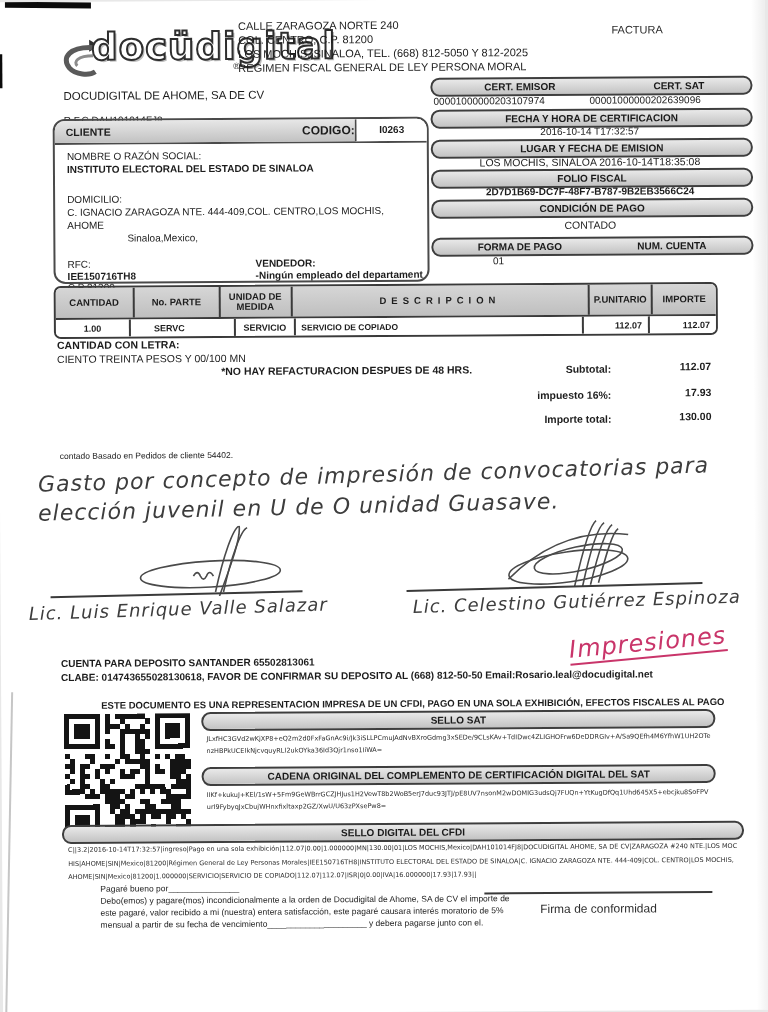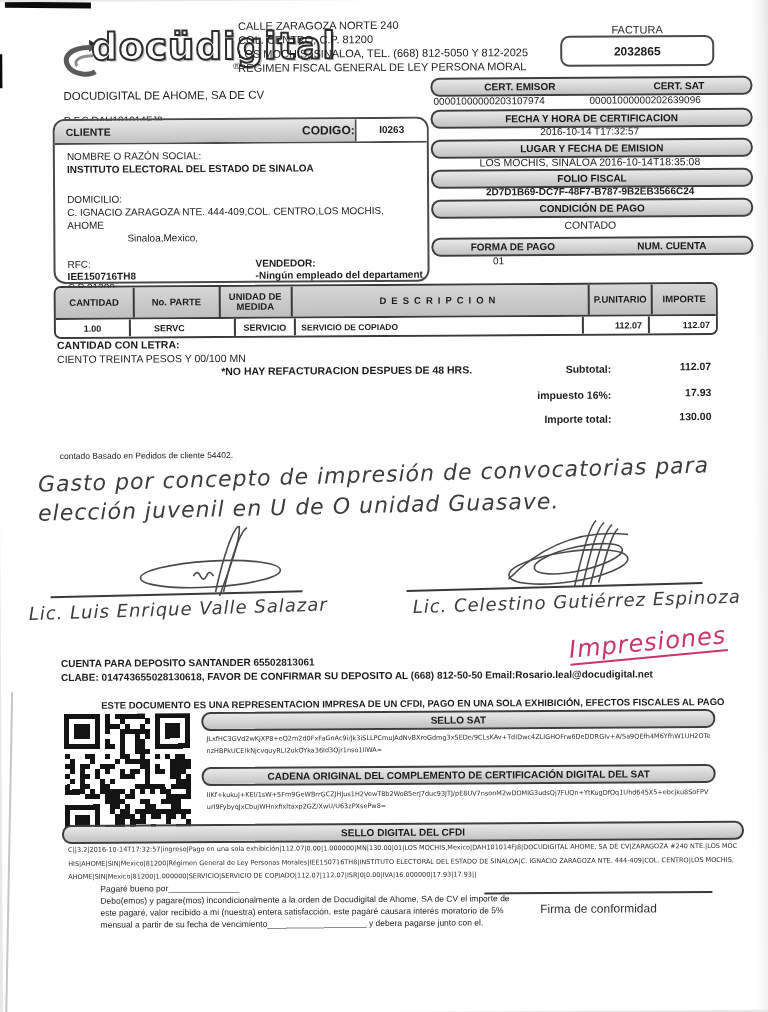--- a/index.html
+++ b/index.html
@@ -40,23 +40,20 @@
   </svg>
   <div style="position:absolute;left:94px;top:24px;font-size:37px;font-weight:bold;letter-spacing:1px;color:#fff;-webkit-text-stroke:2px #2e2e2e;text-shadow:2px 2px 0 #bdbdbd;font-family:'DejaVu Sans',sans-serif;">docüdigital</div>
   <div class="t" style="left:236px;top:60px;font-size:9px;color:#2e2e2e;">®</div>
 
   <div class="t" style="left:241px;top:19px;font-size:11px;">CALLE ZARAGOZA NORTE 240</div>
   <div class="t" style="left:241px;top:33px;font-size:11px;">COL. CENTRO, C.P. 81200</div>
   <div class="t" style="left:241px;top:47px;font-size:11px;">LOS MOCHIS, SINALOA, TEL. (668) 812-5050 Y 812-2025</div>
   <div class="t" style="left:241px;top:61px;font-size:11px;">REGIMEN FISCAL GENERAL DE LEY PERSONA MORAL</div>
 
   <div class="t" style="left:565px;top:25px;width:150px;text-align:center;font-size:11px;color:#2a2a2a;">FACTURA</div>
-  <div style="position:absolute;left:563px;top:37px;width:150px;height:27px;border:2px solid #4a4a4a;border-radius:9px;display:flex;align-items:center;justify-content:center;">
-    <span class="b" style="font-size:12px;">2032865</span>
-  </div>
 
   <div class="t" style="left:66px;top:88px;font-size:11.5px;">DOCUDIGITAL DE AHOME, SA DE CV</div>
   <div class="t" style="left:66px;top:113px;font-size:10px;">R.F.C DAH101014FJ8</div>
 
   <div style="position:absolute;left:55px;top:117px;width:372px;height:161px;border:2px solid #4a4a4a;border-radius:12px;">
     <div style="position:absolute;left:0;top:0;right:0;height:22px;border-bottom:2px solid #4a4a4a;border-radius:10px 10px 0 0;background:linear-gradient(180deg,#e7e7e7,#c2c2c2);display:flex;align-items:center;">
       <span class="b" style="padding-left:11px;font-size:10.5px;flex:1;">CLIENTE</span>
       <span class="b" style="font-size:12px;">CODIGO:</span>
       <span class="b" style="width:70px;height:100%;line-height:22px;text-align:center;background:#fff;border-left:2px solid #4a4a4a;border-radius:0 10px 0 0;font-size:10px;">I0263</span>
     </div>
@@ -86,21 +83,21 @@
   <div class="pill" style="left:433px;top:140px;width:318px;">LUGAR Y FECHA DE EMISION</div>
   <div class="val" style="left:433px;top:157px;width:318px;font-size:10.5px;">LOS MOCHIS, SINALOA 2016-10-14T18:35:08</div>
 
   <div class="pill" style="left:433px;top:170px;width:318px;">FOLIO FISCAL</div>
   <div class="val b" style="left:433px;top:187px;width:318px;">2D7D1B69-DC7F-48F7-B787-9B2EB3566C24</div>
 
   <div class="pill" style="left:433px;top:200px;width:318px;">CONDICIÓN DE PAGO</div>
   <div class="val" style="left:433px;top:220px;width:318px;font-size:10.5px;">CONTADO</div>
 
   <div class="pill" style="left:433px;top:238px;width:318px;">
-    <span style="position:absolute;left:0;width:50%;">FORMA DE PAGO</span>
+    <span style="position:absolute;left:0;width:50%;padding-left:7px;">FORMA DE PAGO</span>
     <span style="position:absolute;right:0;width:50%;">NUM. CUENTA</span>
   </div>
   <div class="val" style="left:455px;top:256px;width:90px;">01</div>
 
   <div style="position:absolute;left:55px;top:284px;width:660px;border:2px solid #3a3a3a;border-radius:7px;overflow:hidden;">
     <div style="display:flex;height:30px;background:linear-gradient(180deg,#d6d6d6,#bfbfbf);border-bottom:2px solid #3a3a3a;">
       <div class="cellh" style="width:78px;">CANTIDAD</div>
       <div class="cellh" style="width:85px;">No. PARTE</div>
       <div class="cellh" style="width:63px;white-space:normal;padding:0 4px;">UNIDAD DE MEDIDA</div>
       <div class="cellh" style="width:300px;letter-spacing:5px;">DESCRIPCION</div>

